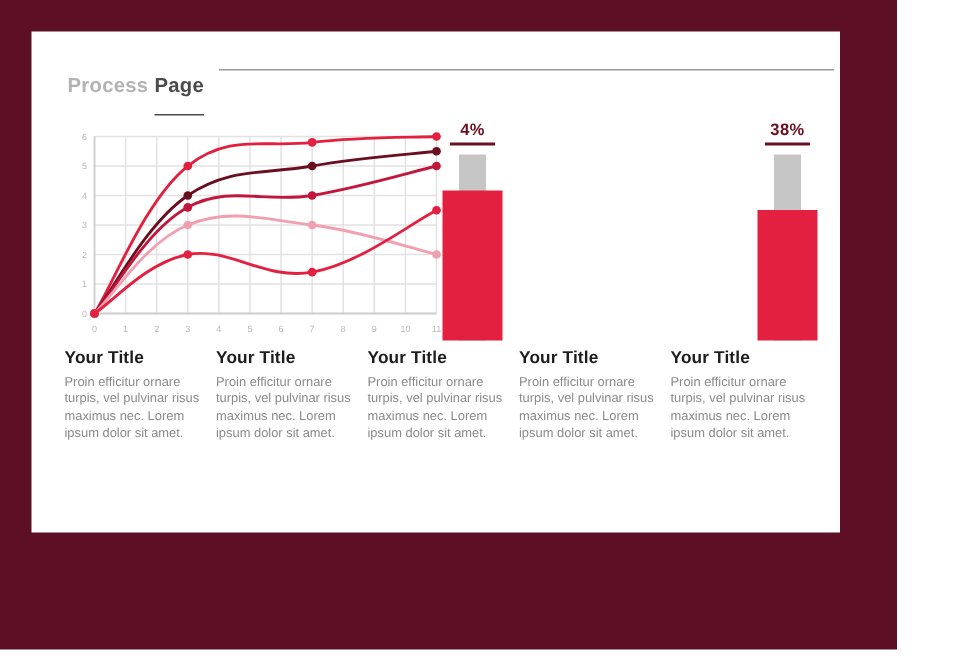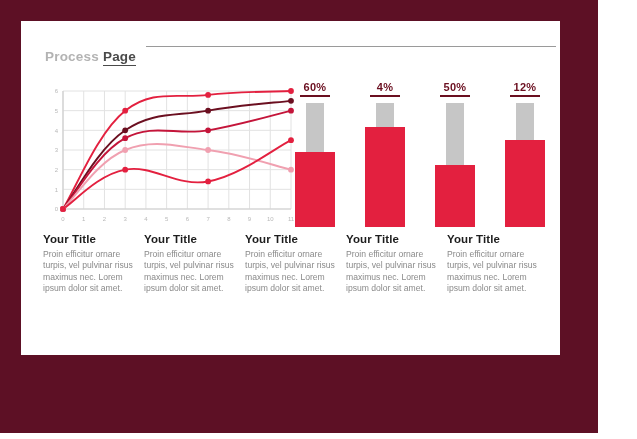--- a/index.html
+++ b/index.html
@@ -24,21 +24,21 @@
   
   .header{
     position:absolute;left:24px;top:28px;right:4px;height:22px;
     display:flex;align-items:flex-start;
   }
   .hdr-light{
     font-size:13.5px;font-weight:bold;color:#b3b3b3;letter-spacing:.2px;
   }
   .hdr-dark{
     font-size:13.5px;font-weight:bold;color:#4a4a4a;letter-spacing:.2px;
-    margin-left:4px;border-bottom:1.6px solid #4a4a4a;padding-bottom:1px;
+    margin-left:4px;border-bottom:1.6px solid #4a4a4a;padding-bottom:12px;
   }
   .hdr-rule{
     flex:1;height:1px;background:#9a9a9a;margin-left:10px;
     position:relative;top:-3px;
   }
 
   
   .charts{
     position:absolute;left:0;top:56px;width:539px;height:150px;
   }
@@ -172,45 +172,29 @@
             <circle cx="16" cy="122" r="2.9" fill="#e3203f"></circle>
             <circle cx="78.18181818181819" cy="82.66666666666667" r="2.9" fill="#e3203f"></circle>
             <circle cx="161.0909090909091" cy="94.46666666666667" r="2.9" fill="#e3203f"></circle>
             <circle cx="244" cy="53.16666666666666" r="2.9" fill="#e3203f"></circle>
           </svg>
       </div>
 
       <div class="barchart">
         <div class="bars-wrap" id="bars-wrap">
             <div class="bar-col">
-              <div class="bar-pct">60%</div>
-              <div class="bar-pct-rule"></div>
-              <div class="bar-body">
-                <div class="bar-gray"></div>
-                <div class="bar-red" style="height: 60%;"></div>
-              </div>
-            </div>
-            <div class="bar-col">
               <div class="bar-pct">4%</div>
               <div class="bar-pct-rule"></div>
               <div class="bar-body">
                 <div class="bar-gray"></div>
                 <div class="bar-red" style="height: 80%;"></div>
               </div>
             </div>
             <div class="bar-col">
-              <div class="bar-pct">50%</div>
-              <div class="bar-pct-rule"></div>
-              <div class="bar-body">
-                <div class="bar-gray"></div>
-                <div class="bar-red" style="height: 50%;"></div>
-              </div>
-            </div>
-            <div class="bar-col">
-              <div class="bar-pct">12%</div>
+              <div class="bar-pct">38%</div>
               <div class="bar-pct-rule"></div>
               <div class="bar-body">
                 <div class="bar-gray"></div>
                 <div class="bar-red" style="height: 70%;"></div>
               </div>
             </div>
           </div>
       </div>
 
     </div>

